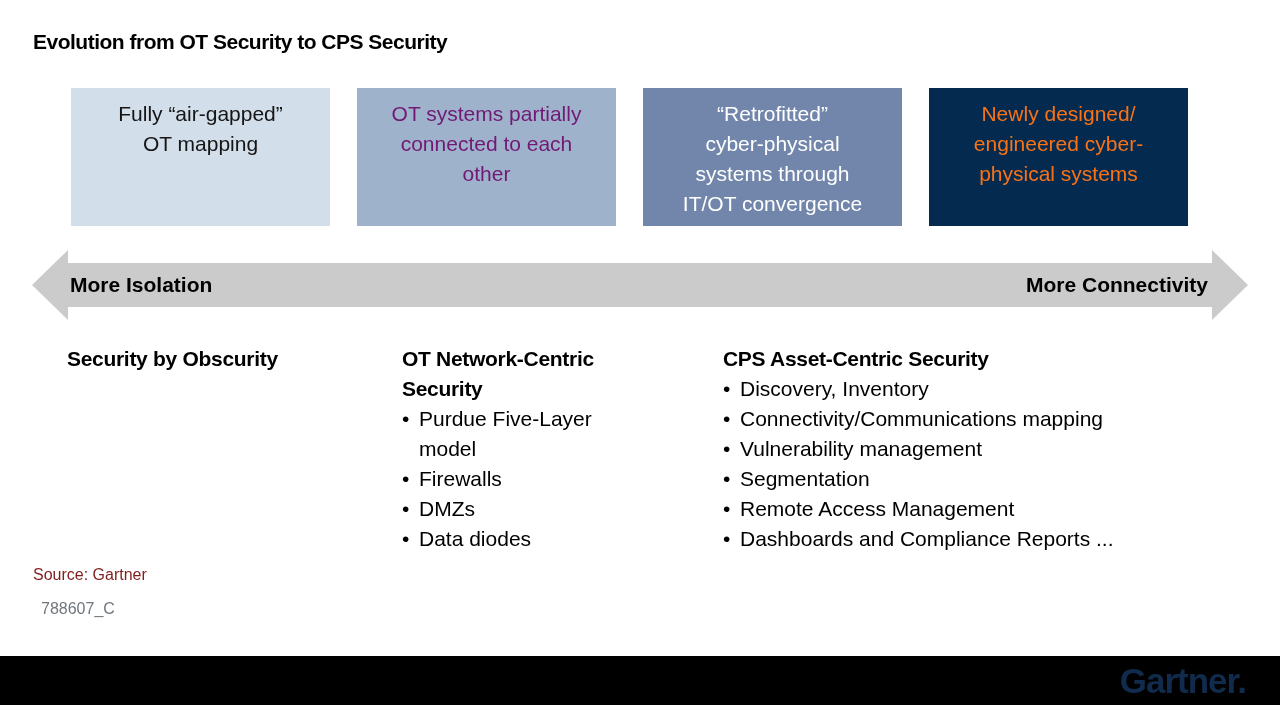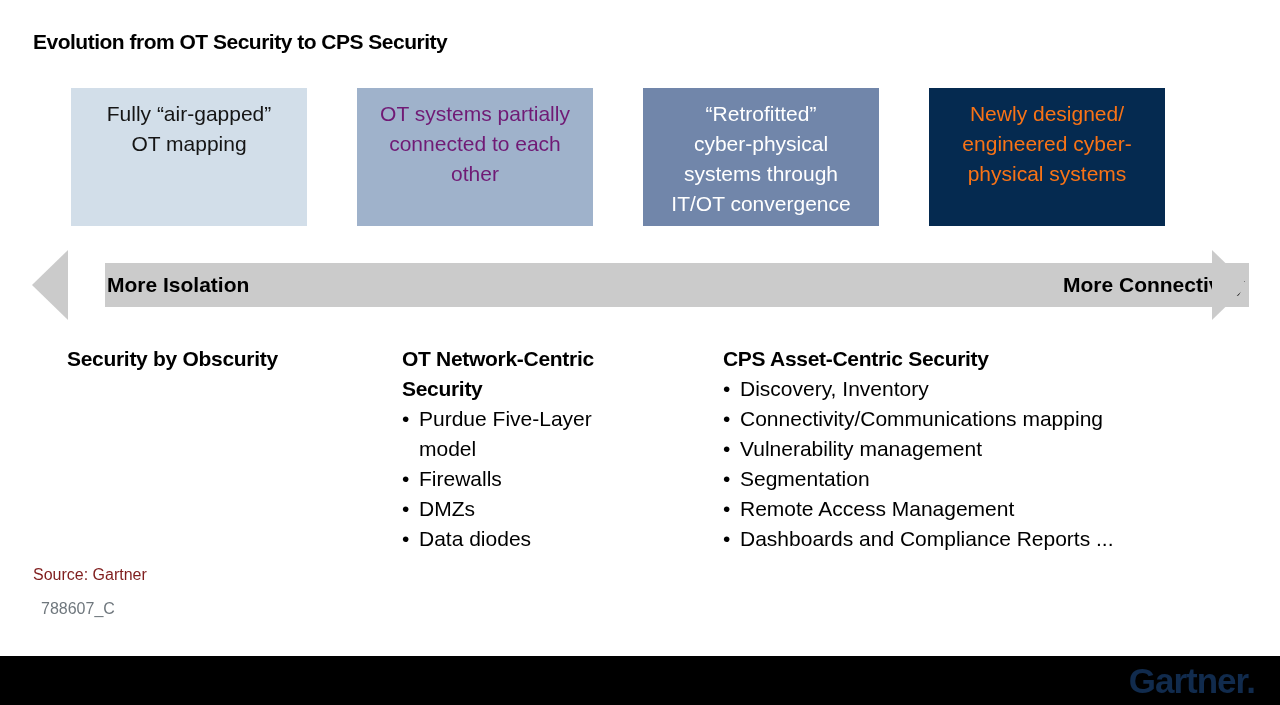--- a/index.html
+++ b/index.html
@@ -18,21 +18,21 @@
     top: 30px;
     font-size: 21px;
     font-weight: bold;
     letter-spacing: -0.5px;
     color: #000000;
   }
   
   .stage {
     position: absolute;
     top: 88px;
-    width: 236px;
+    width: 259px;
     height: 138px;
     padding: 11px 14px 0 14px;
     text-align: center;
     font-size: 21px;
     line-height: 30px;
   }
   .stage-0 { left: 71px; }
   .stage-1 { left: 357px; }
   .stage-2 { left: 643px; }
   .stage-3 { left: 929px; }
@@ -40,21 +40,20 @@
   .arrow-body {
     position: absolute;
     left: 68px;
     top: 263px;
     width: 1144px;
     height: 44px;
     display: flex;
     justify-content: space-between;
     align-items: center;
     padding: 0 4px 0 2px;
-    margin-left: 37px;
   }
   .arrow-head {
     position: absolute;
     top: 250px;
     width: 0;
     height: 0;
     border-top: 35px solid transparent;
     border-bottom: 35px solid transparent;
   }
   .arrow-head.left  { left: 32px;  border-right-width: 36px; border-right-style: solid; }
@@ -91,21 +90,21 @@
   
   .footer-bar {
     position: absolute;
     left: 0;
     bottom: 0;
     width: 1280px;
     height: 49px;
     display: flex;
     align-items: center;
     justify-content: flex-end;
-    padding-right: 25px;
+    padding-right: 34px;
   }
   .gartner-logo {
     font-size: 35px;
     font-weight: bold;
     letter-spacing: -1px;
     line-height: 1;
   }
 </style>
 </head>
 <body>

